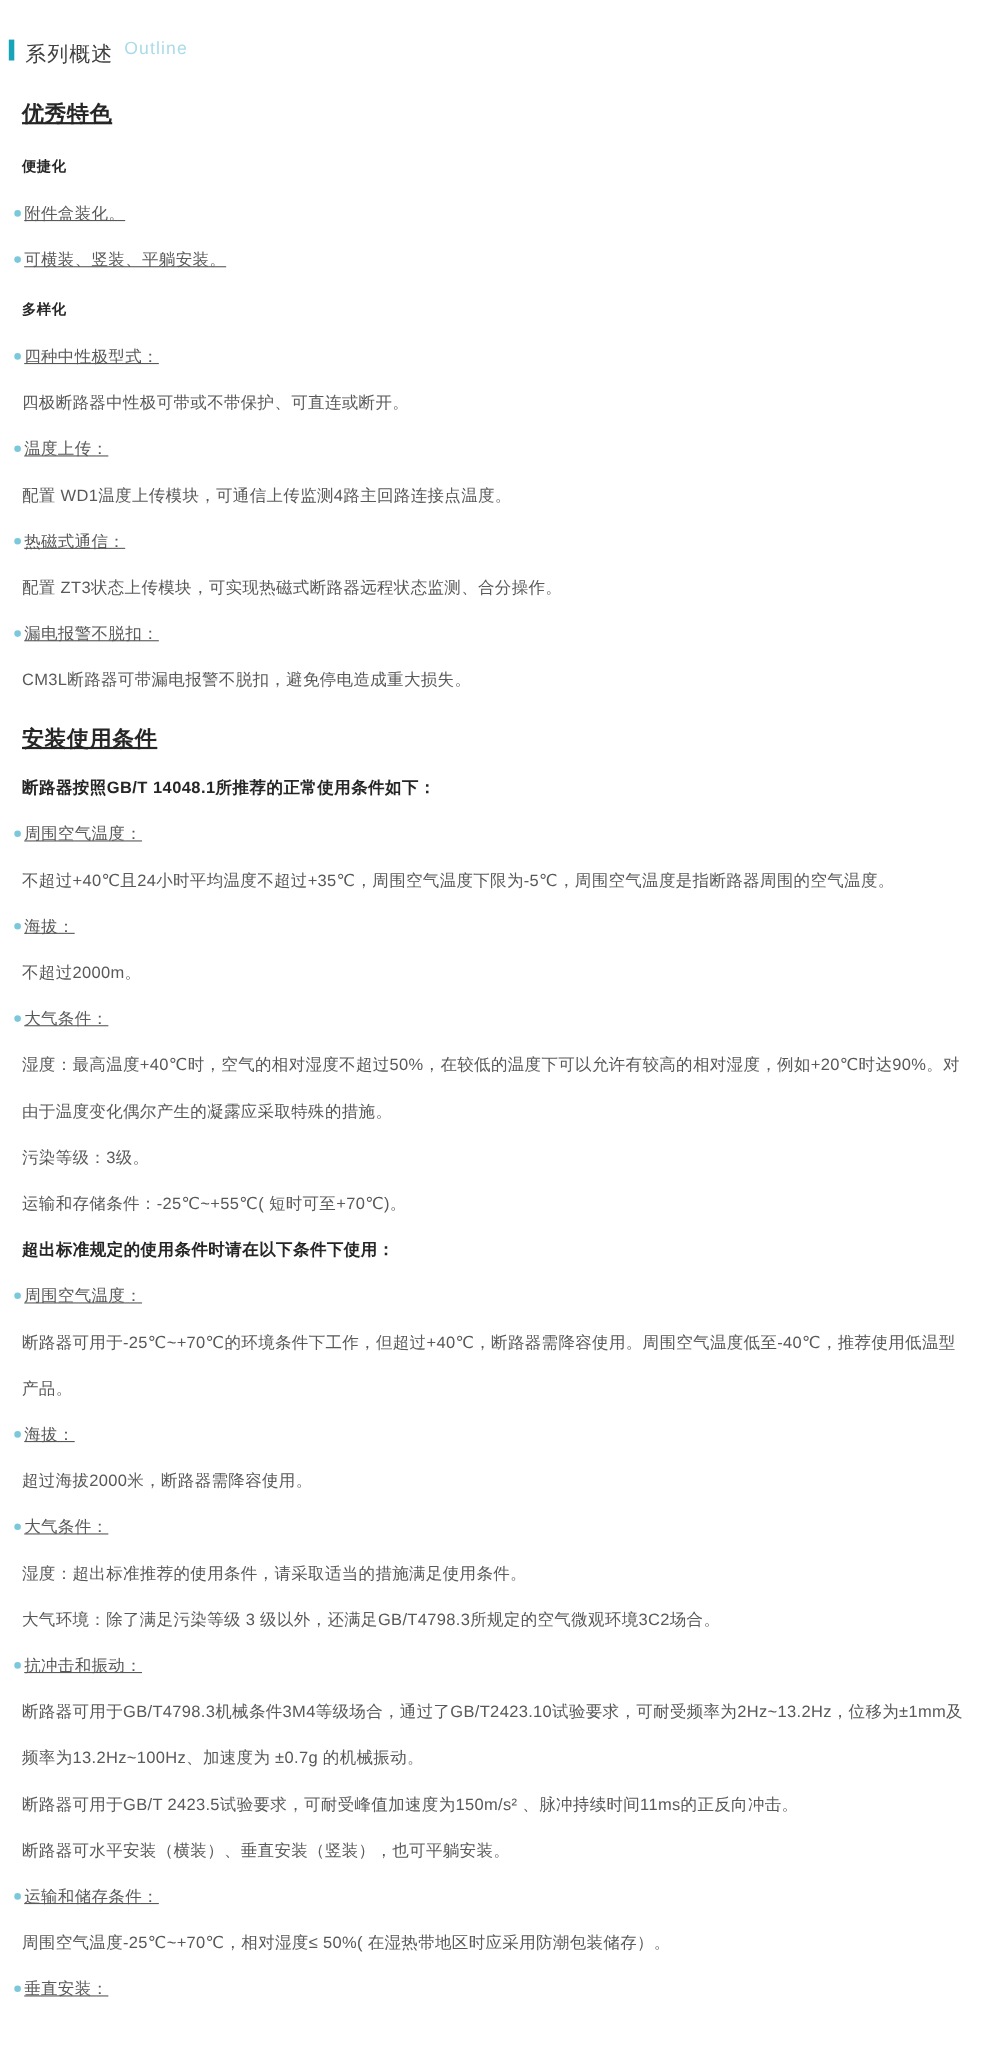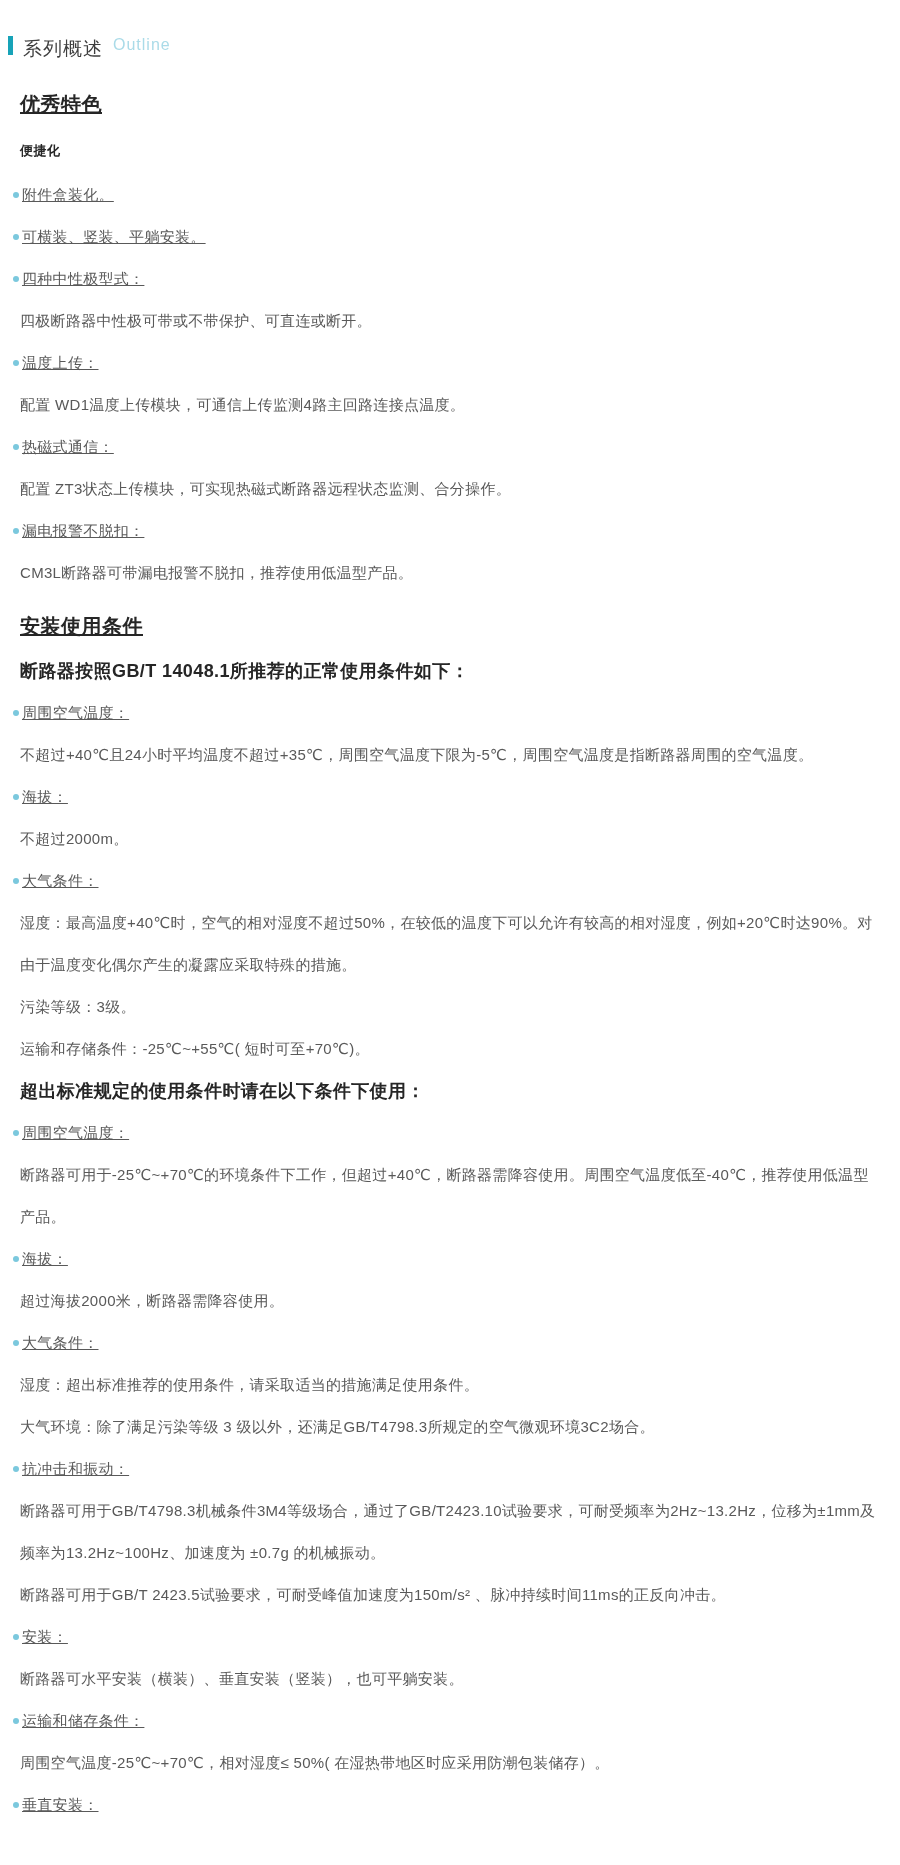--- a/index.html
+++ b/index.html
@@ -36,21 +36,21 @@
   }
   .h1{
     font-size:20px;font-weight:bold;color:var(--heading);
     line-height:48px;margin-top:8px;letter-spacing:0.5px;text-decoration:underline;
   }
   .h2{
     font-size:13px;font-weight:bold;color:var(--heading);
     line-height:46px;letter-spacing:0.5px;
   }
   .bold{
-    font-size:18px;font-weight:bold;color:var(--heading);
+    font-size:15px;font-weight:bold;color:var(--heading);
     line-height:42px;letter-spacing:0.4px;
   }
   .bullet{margin-left:-7px;text-decoration:underline;}
   .dot{
     display:inline-block;width:6px;height:6px;border-radius:50%;
     background:var(--bullet);margin-right:3px;vertical-align:2px;
   }
 </style>
 </head>
 <body>
@@ -63,32 +63,33 @@
     <span class="title-en">Outline</span>
   </div>
 
   <div class="content">
     <div class="line h1">优秀特色</div>
     <div class="line h2">便捷化</div>
 
     <div class="line bullet"><span class="dot"></span><span>附件盒装化。</span></div>
     <div class="line bullet"><span class="dot"></span><span>可横装、竖装、平躺安装。</span></div>
 
+    <div class="line h2">多样化</div>
 
     <div class="line bullet"><span class="dot"></span><span>四种中性极型式：</span></div>
     <div class="line para">四极断路器中性极可带或不带保护、可直连或断开。</div>
 
     <div class="line bullet"><span class="dot"></span><span>温度上传：</span></div>
     <div class="line para">配置 WD1温度上传模块，可通信上传监测4路主回路连接点温度。</div>
 
     <div class="line bullet"><span class="dot"></span><span>热磁式通信：</span></div>
     <div class="line para">配置 ZT3状态上传模块，可实现热磁式断路器远程状态监测、合分操作。</div>
 
     <div class="line bullet"><span class="dot"></span><span>漏电报警不脱扣：</span></div>
-    <div class="line para">CM3L断路器可带漏电报警不脱扣，推荐使用低温型产品。</div>
+    <div class="line para">CM3L断路器可带漏电报警不脱扣，避免停电造成重大损失。</div>
 
     <div class="line h1">安装使用条件</div>
     <div class="line bold">断路器按照GB/T 14048.1所推荐的正常使用条件如下：</div>
 
     <div class="line bullet"><span class="dot"></span><span>周围空气温度：</span></div>
     <div class="line para">不超过+40℃且24小时平均温度不超过+35℃，周围空气温度下限为-5℃，周围空气温度是指断路器周围的空气温度。</div>
 
     <div class="line bullet"><span class="dot"></span><span>海拔：</span></div>
     <div class="line para">不超过2000m。</div>
 
@@ -106,21 +107,20 @@
     <div class="line para">超过海拔2000米，断路器需降容使用。</div>
 
     <div class="line bullet"><span class="dot"></span><span>大气条件：</span></div>
     <div class="line para">湿度：超出标准推荐的使用条件，请采取适当的措施满足使用条件。</div>
     <div class="line para">大气环境：除了满足污染等级 3 级以外，还满足GB/T4798.3所规定的空气微观环境3C2场合。</div>
 
     <div class="line bullet"><span class="dot"></span><span>抗冲击和振动：</span></div>
     <div class="line para">断路器可用于GB/T4798.3机械条件3M4等级场合，通过了GB/T2423.10试验要求，可耐受频率为2Hz~13.2Hz，位移为±1mm及频率为13.2Hz~100Hz、加速度为 ±0.7g 的机械振动。</div>
     <div class="line para">断路器可用于GB/T 2423.5试验要求，可耐受峰值加速度为150m/s² 、脉冲持续时间11ms的正反向冲击。</div>
 
-    <div class="line bullet"><span class="dot"></span><span>安装：</span></div>
     <div class="line para">断路器可水平安装（横装）、垂直安装（竖装），也可平躺安装。</div>
 
     <div class="line bullet"><span class="dot"></span><span>运输和储存条件：</span></div>
     <div class="line para">周围空气温度-25℃~+70℃，相对湿度≤ 50%( 在湿热带地区时应采用防潮包装储存）。</div>
 
     <div class="line bullet"><span class="dot"></span><span>垂直安装：</span></div>
 
   </div>
 
 </div>

